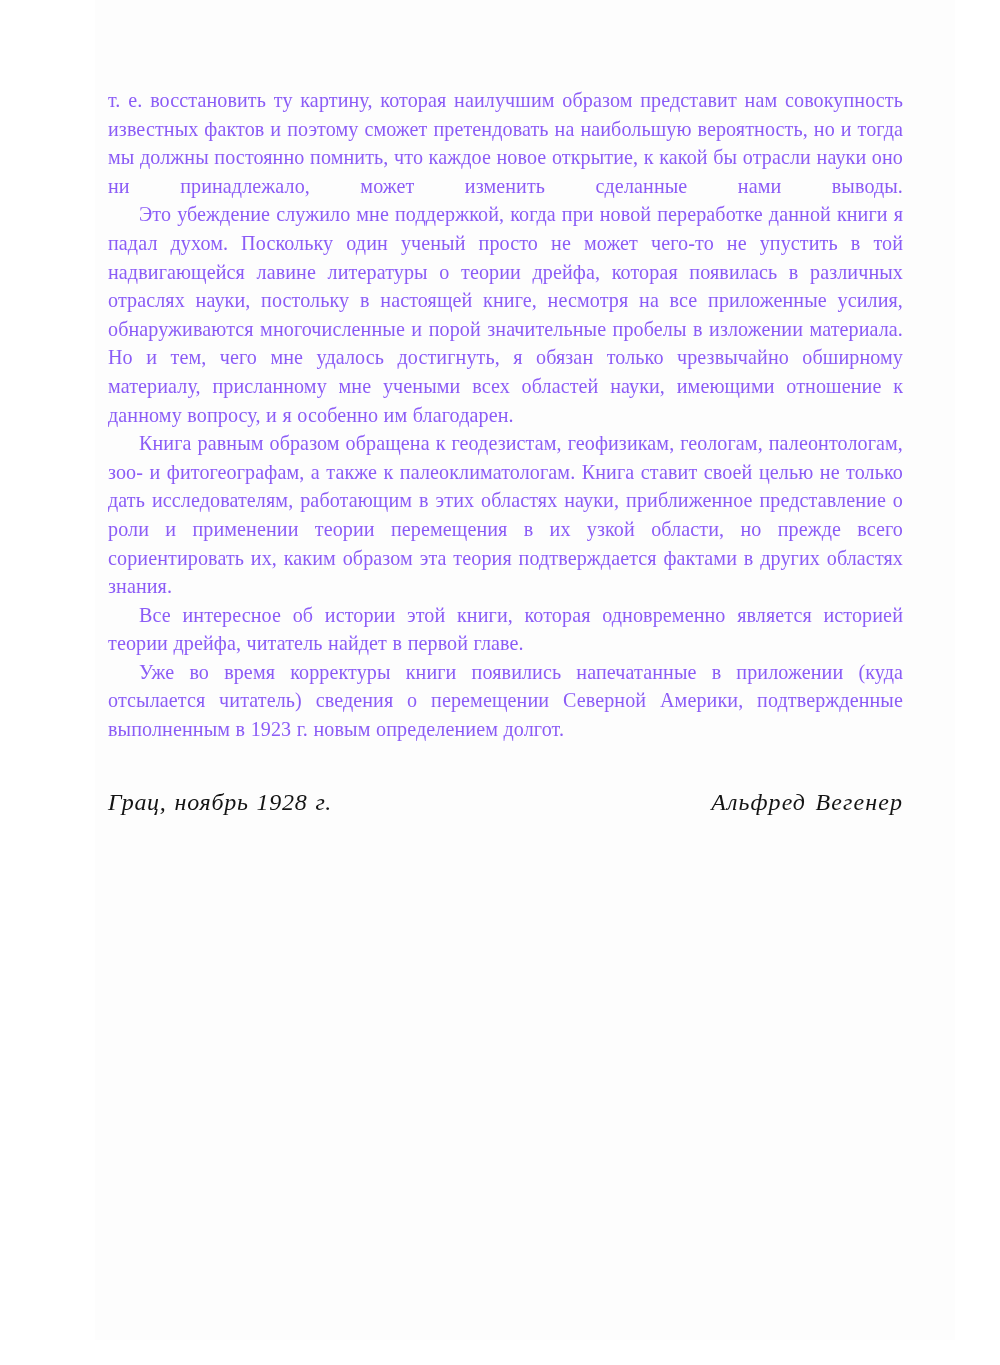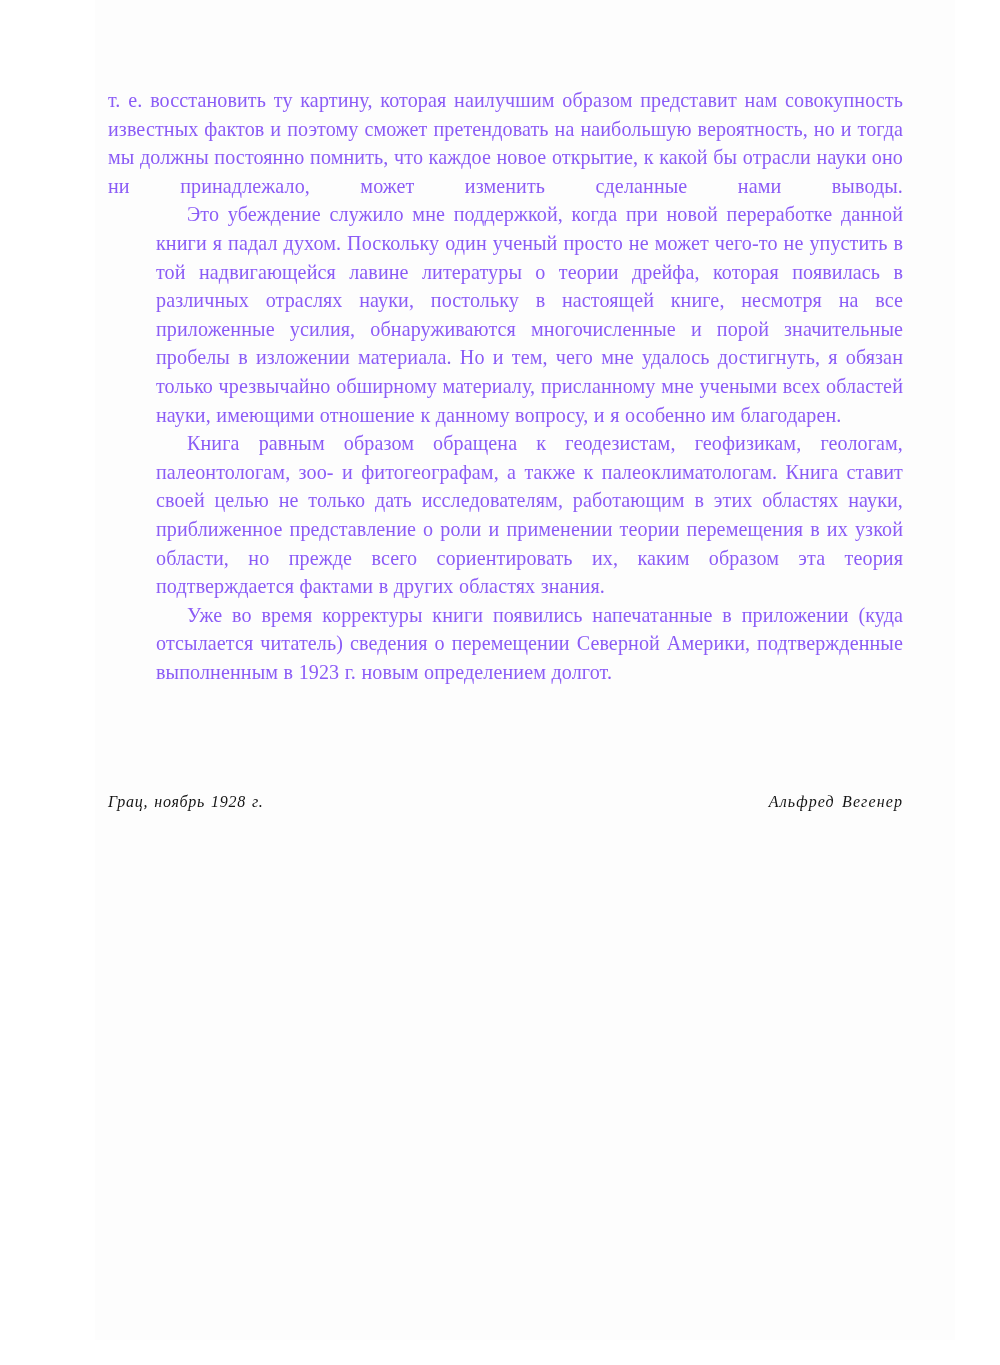--- a/index.html
+++ b/index.html
@@ -43,41 +43,40 @@
     font-size: 20.1px;
     line-height: 28.6px;
     letter-spacing: 0.1px;
     word-spacing: 0.4px;
     color: #8b5cf6;
     -webkit-font-smoothing: none;
   }
 
   p.para.indent {
     text-indent: 31px;
-    margin-left: 48px;
   }
 
   
   p.para.full-last {
     text-align-last: justify;
   }
 
   .signature-row {
     position: absolute;
     left: 108px;
     top: 789px;
     width: 795px;
     display: flex;
     justify-content: space-between;
     align-items: baseline;
   }
 
   .sig-text {
     font-style: italic;
-    font-size: 16px;
+    font-size: 24px;
     line-height: 26px;
     letter-spacing: 0.7px;
     word-spacing: 1.4px;
     color: #141414;
   }
 
   .sig-place {
     text-align: left;
   }
 
@@ -94,20 +93,21 @@
 <div class="page-sheet"></div>
 
 <div class="text-block">
 
   <p class="para full-last">т. е. восстановить ту картину, которая наилучшим образом представит нам совокупность известных фактов и поэтому сможет претендовать на наибольшую вероятность, но и тогда мы должны постоянно помнить, что каждое новое открытие, к какой бы отрасли науки оно ни принадлежало, может изменить сделанные нами выводы.</p>
 
   <p class="para indent">Это убеждение служило мне поддержкой, когда при новой переработке данной книги я падал духом. Поскольку один ученый просто не может чего-то не упустить в той надвигающейся лавине литературы о теории дрейфа, которая появилась в различных отраслях науки, постольку в настоящей книге, несмотря на все приложенные усилия, обнаруживаются многочисленные и порой значительные пробелы в изложении материала. Но и тем, чего мне удалось достигнуть, я обязан только чрезвычайно обширному материалу, присланному мне учеными всех областей науки, имеющими отношение к данному вопросу, и я особенно им благодарен.</p>
 
   <p class="para indent">Книга равным образом обращена к геодезистам, геофизикам, геологам, палеонтологам, зоо- и фитогеографам, а также к палеоклиматологам. Книга ставит своей целью не только дать исследователям, работающим в этих областях науки, приближенное представление о роли и применении теории перемещения в их узкой области, но прежде всего сориентировать их, каким образом эта теория подтверждается фактами в других областях знания.</p>
 
+  <p class="para indent">Все интересное об истории этой книги, которая одновременно является историей теории дрейфа, читатель найдет в первой главе.</p>
 
   <p class="para indent">Уже во время корректуры книги появились напечатанные в приложении (куда отсылается читатель) сведения о перемещении Северной Америки, подтвержденные выполненным в 1923 г. новым определением долгот.</p>
 
 </div>
 
 <div class="signature-row">
   <span class="sig-text sig-place">Грац, ноябрь 1928 г.</span>
   <span class="sig-text sig-author">Альфред Вегенер</span>
 </div>
 

